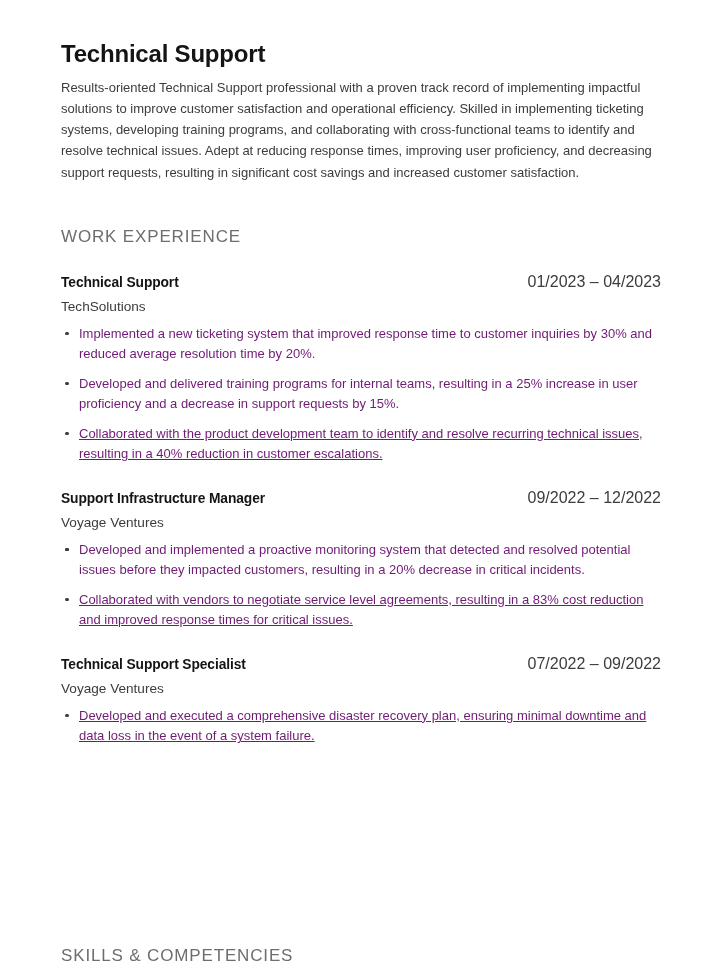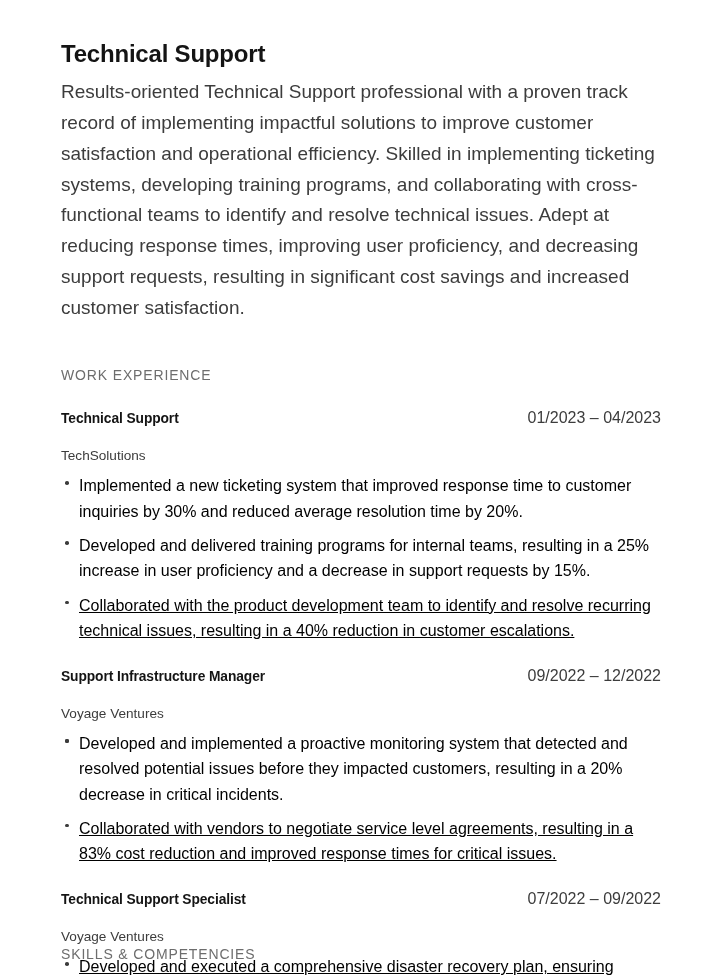--- a/index.html
+++ b/index.html
@@ -30,28 +30,28 @@
   }
   .doc-title {
     font-size: 24px;
     font-weight: bold;
     color: #141414;
     letter-spacing: -0.2px;
     line-height: 1.18;
     margin: 0 0 9px 0;
   }
   .summary {
-    font-size: 19px;
+    font-size: 13px;
     line-height: 1.62;
     color: #3c3c3c;
     margin: 0;
     width: 601px;
   }
   .section-label {
-    font-size: 14px;
+    font-size: 17px;
     letter-spacing: 0.85px;
     color: #6d6d6d;
     text-transform: uppercase;
     margin: 0;
   }
   .section-work {
     margin-top: 44px;
   }
   .jobs {
     margin-top: 26px;
@@ -75,33 +75,33 @@
     letter-spacing: -0.1px;
   }
   .job-dates {
     font-size: 16px;
     color: #3c3c3c;
     white-space: nowrap;
   }
   .job-company {
     font-size: 13.6px;
     color: #3c3c3c;
-    margin-top: 21px;
+    margin-top: 8px;
   }
   .bullets {
     list-style: none;
     margin: 10px 0 0 0;
     padding: 0;
   }
   .bullet {
     position: relative;
     padding-left: 18px;
-    font-size: 16px;
+    font-size: 13px;
     line-height: 1.58;
-    color: #000000;
+    color: #701a75;
     margin-bottom: 9px;
     width: 587px;
   }
   .bullet:last-child {
     margin-bottom: 0;
     text-decoration: underline;
   }
   .bullet-dot {
     position: absolute;
     left: 4px;

